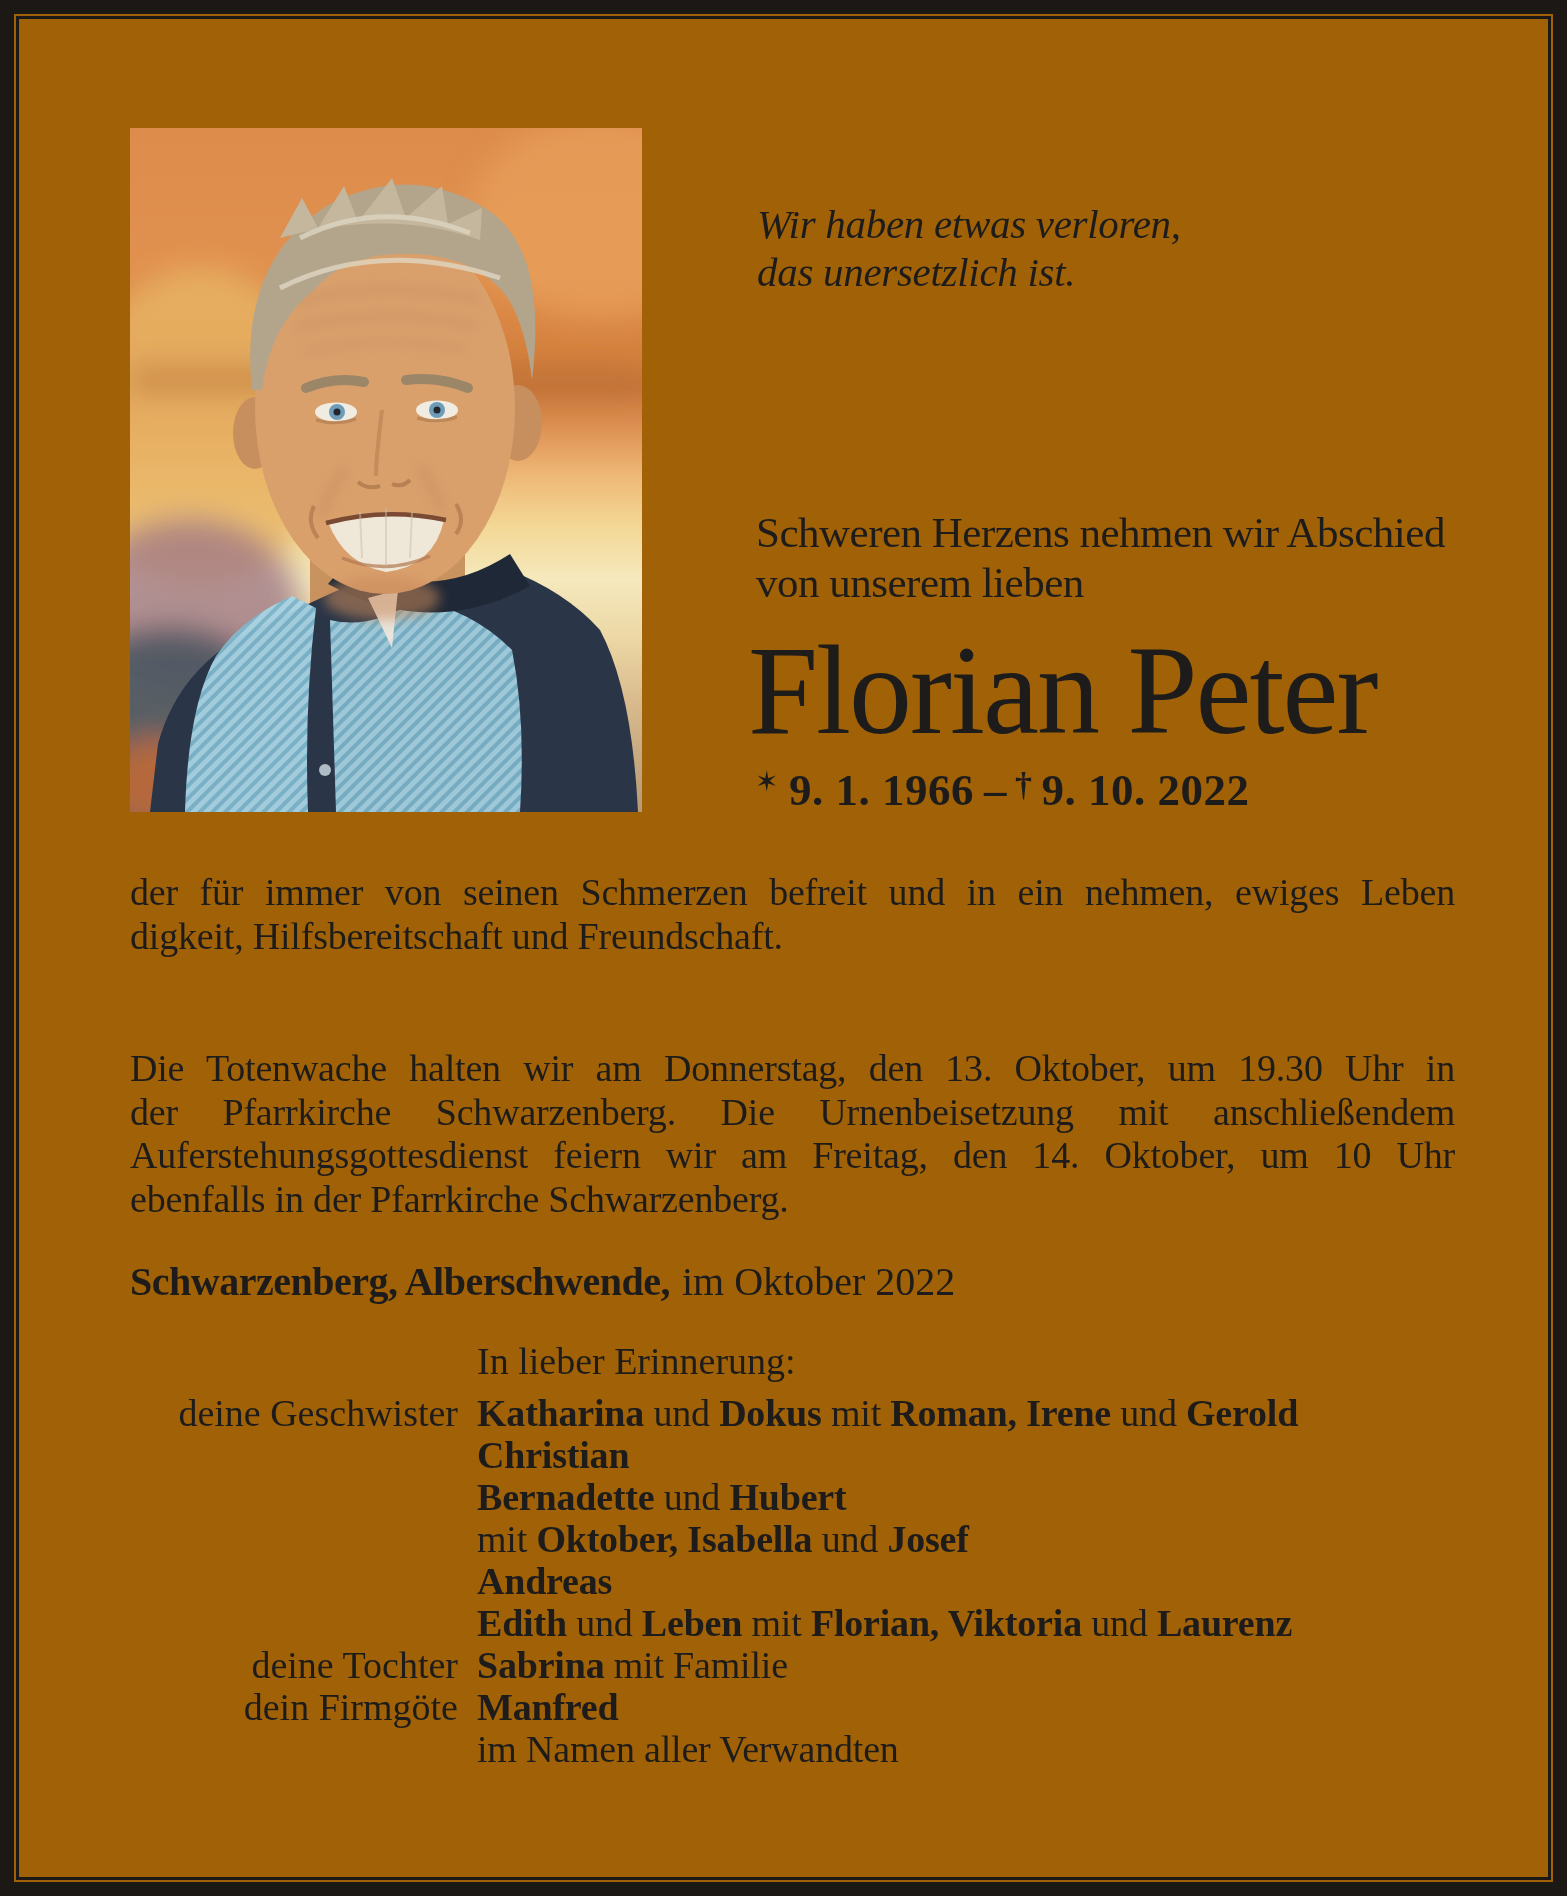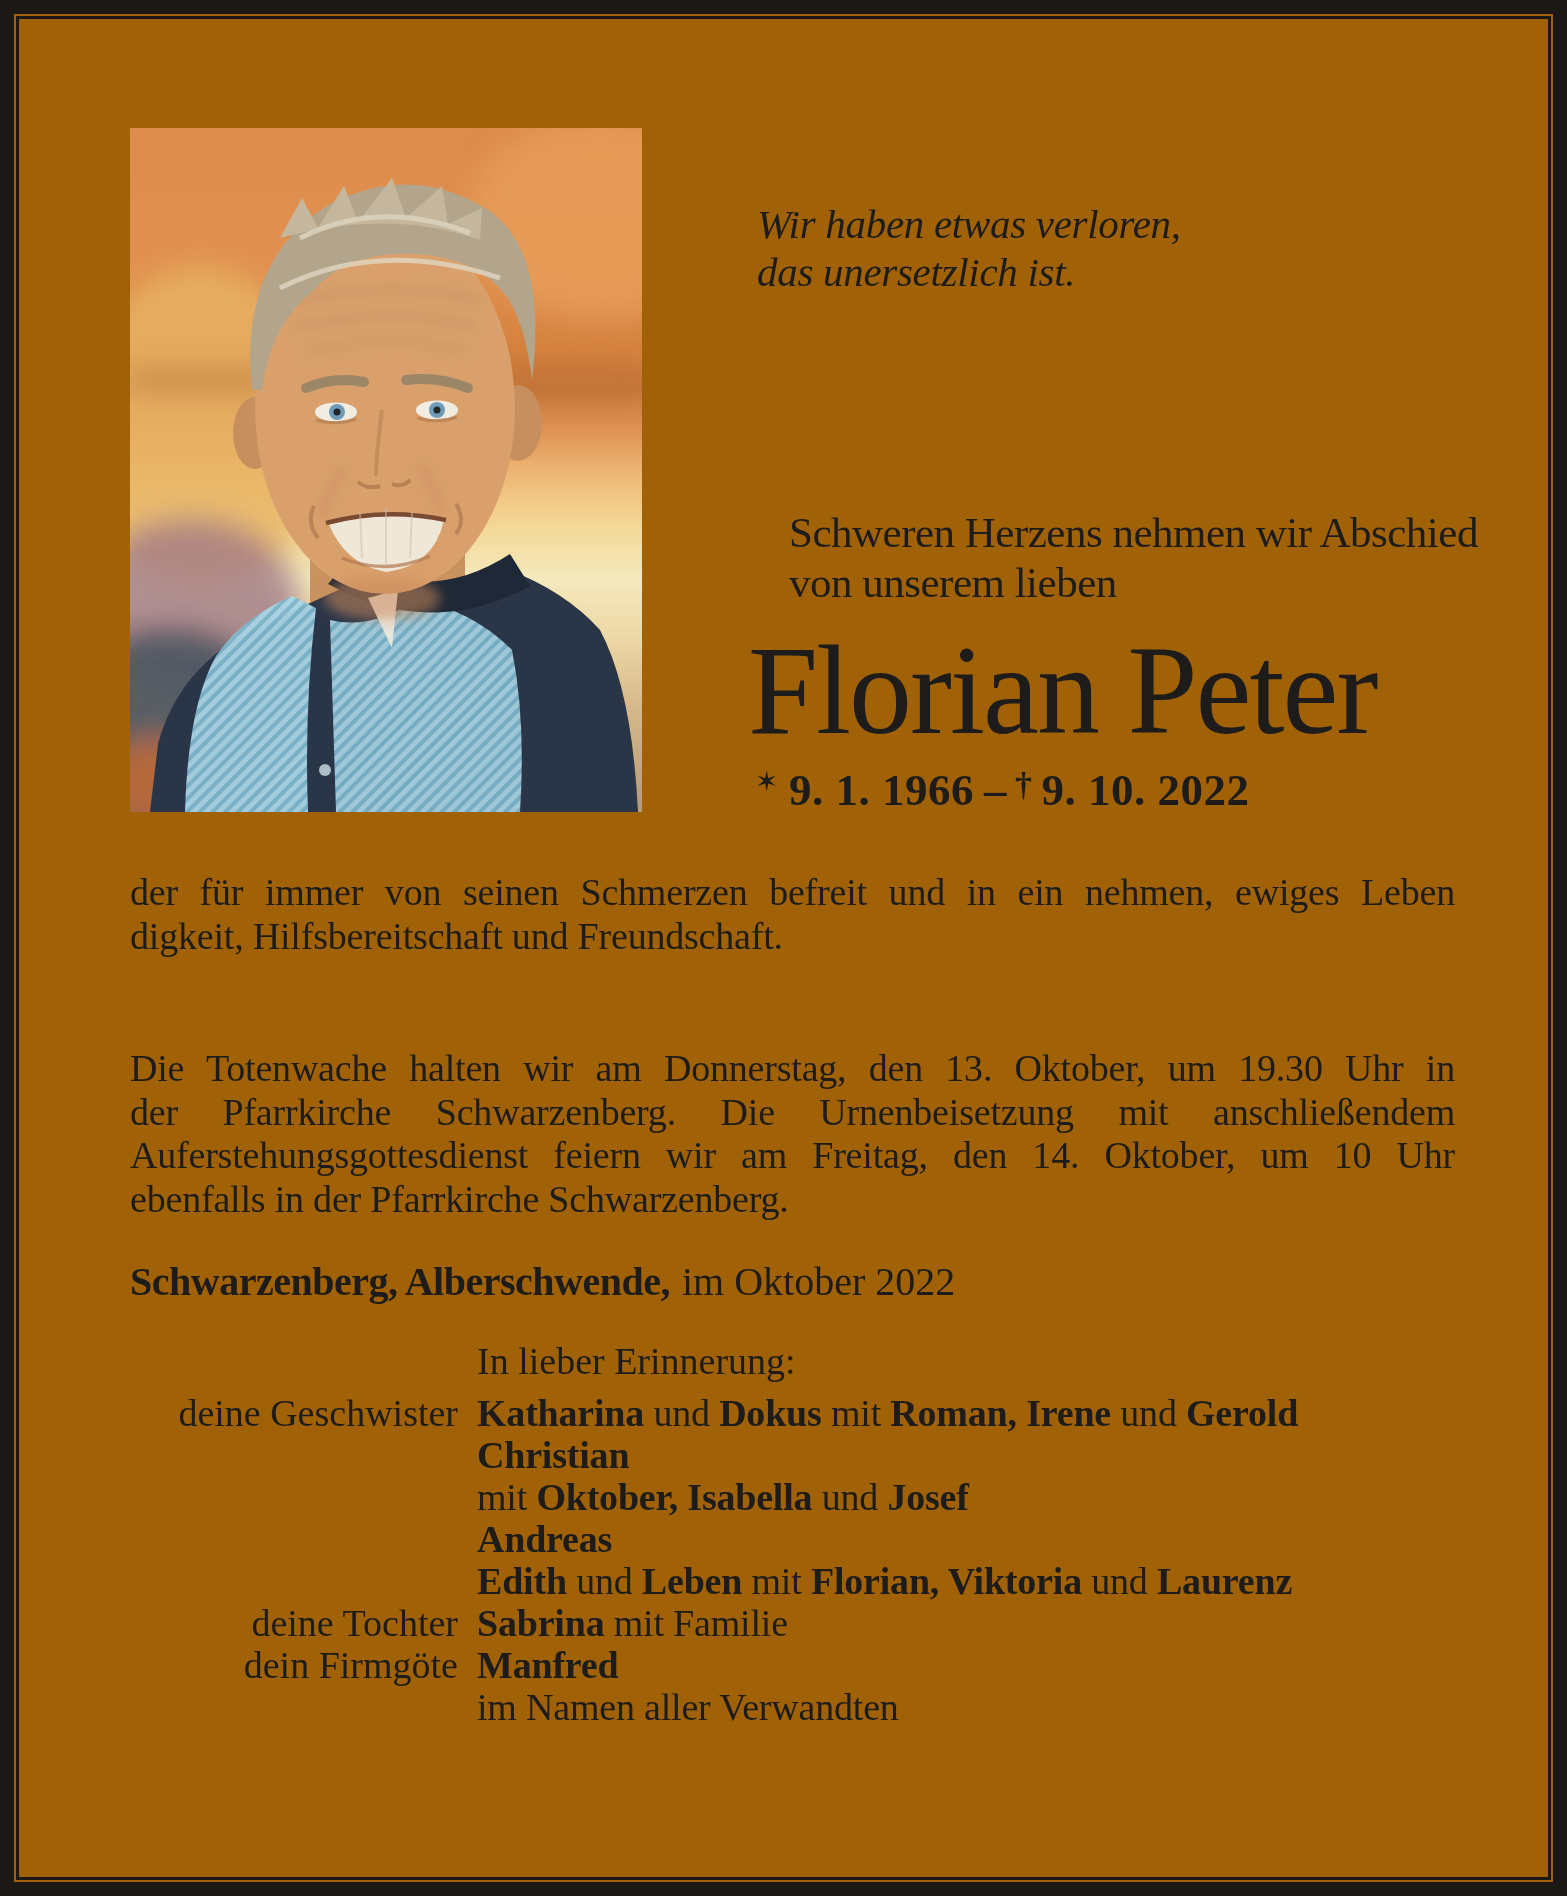--- a/index.html
+++ b/index.html
@@ -14,21 +14,21 @@
 
   .photo { position:absolute; left:130px; top:128px; width:512px; height:684px; overflow:hidden; }
   .photo svg { display:block; }
 
   .quote {
     position:absolute; left:757px; top:200px;
     font-style:italic; font-size:41px; line-height:48px; letter-spacing:-0.3px;
   }
   .intro {
     position:absolute; left:756px; top:508px;
-    font-size:43px; line-height:50px; letter-spacing:-0.5px;margin-left:33px;
+    font-size:43px; line-height:50px; letter-spacing:-0.5px;
   }
   .name {
     position:absolute; left:748px; top:620px;
     font-size:126px; line-height:1.12; letter-spacing:-2px; white-space:nowrap;
   }
   .dates {
     position:absolute; left:755px; top:765px;
     font-size:45px; font-weight:700; line-height:50px; letter-spacing:0.5px; white-space:nowrap;
   }
   .dates .star { font-family:"DejaVu Sans","Liberation Sans",sans-serif; font-size:28px; position:relative; top:-14px; margin-right:10px; }
@@ -193,20 +193,24 @@
       <div class="rrow">
         <div class="rlabel">deine Geschwister</div>
         <div class="rnames"><span class="bold">Katharina</span><span> und </span><span class="bold">Dokus</span><span> mit </span><span class="bold">Roman, Irene</span><span> und </span><span class="bold">Gerold</span></div>
       </div>
       <div class="rrow">
         <div class="rlabel"></div>
         <div class="rnames"><span class="bold">Christian</span></div>
       </div>
       <div class="rrow">
         <div class="rlabel"></div>
+        <div class="rnames"><span class="bold">Bernadette</span><span> und </span><span class="bold">Hubert</span></div>
+      </div>
+      <div class="rrow">
+        <div class="rlabel"></div>
         <div class="rnames"><span>mit </span><span class="bold">Oktober, Isabella</span><span> und </span><span class="bold">Josef</span></div>
       </div>
       <div class="rrow">
         <div class="rlabel"></div>
         <div class="rnames"><span class="bold">Andreas</span></div>
       </div>
       <div class="rrow">
         <div class="rlabel"></div>
         <div class="rnames"><span class="bold">Edith</span><span> und </span><span class="bold">Leben</span><span> mit </span><span class="bold">Florian, Viktoria</span><span> und </span><span class="bold">Laurenz</span></div>
       </div>

